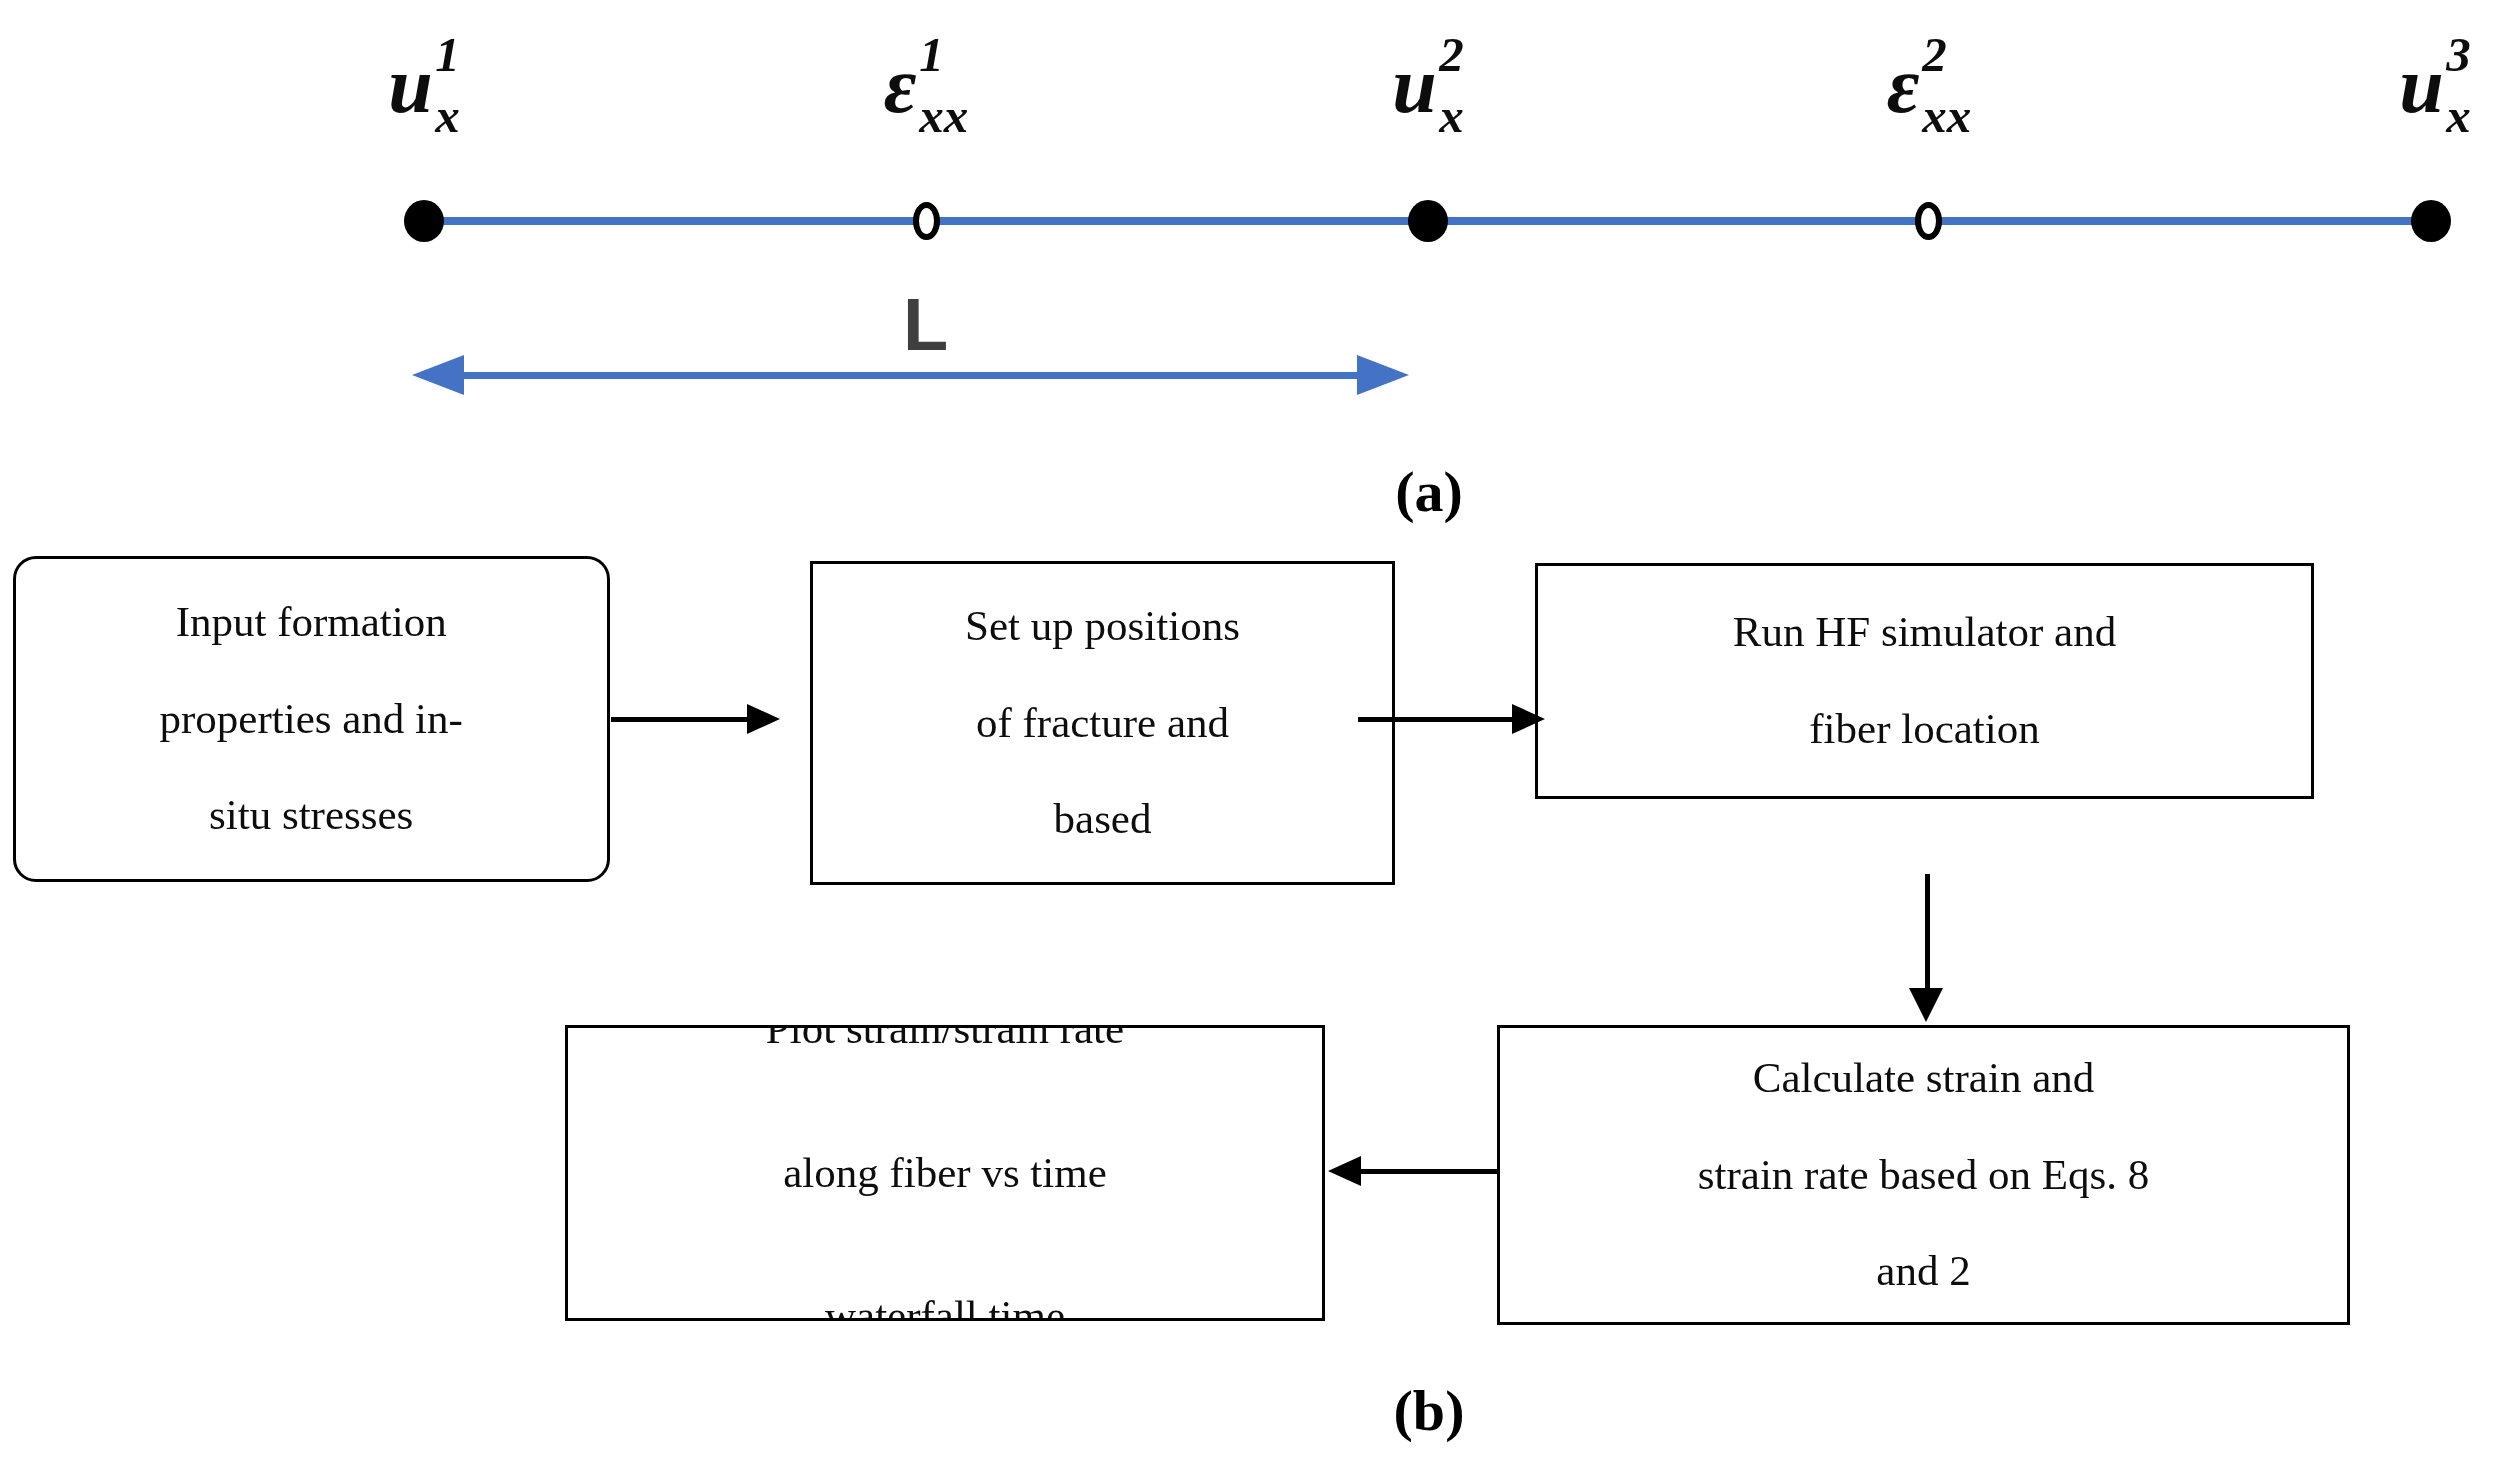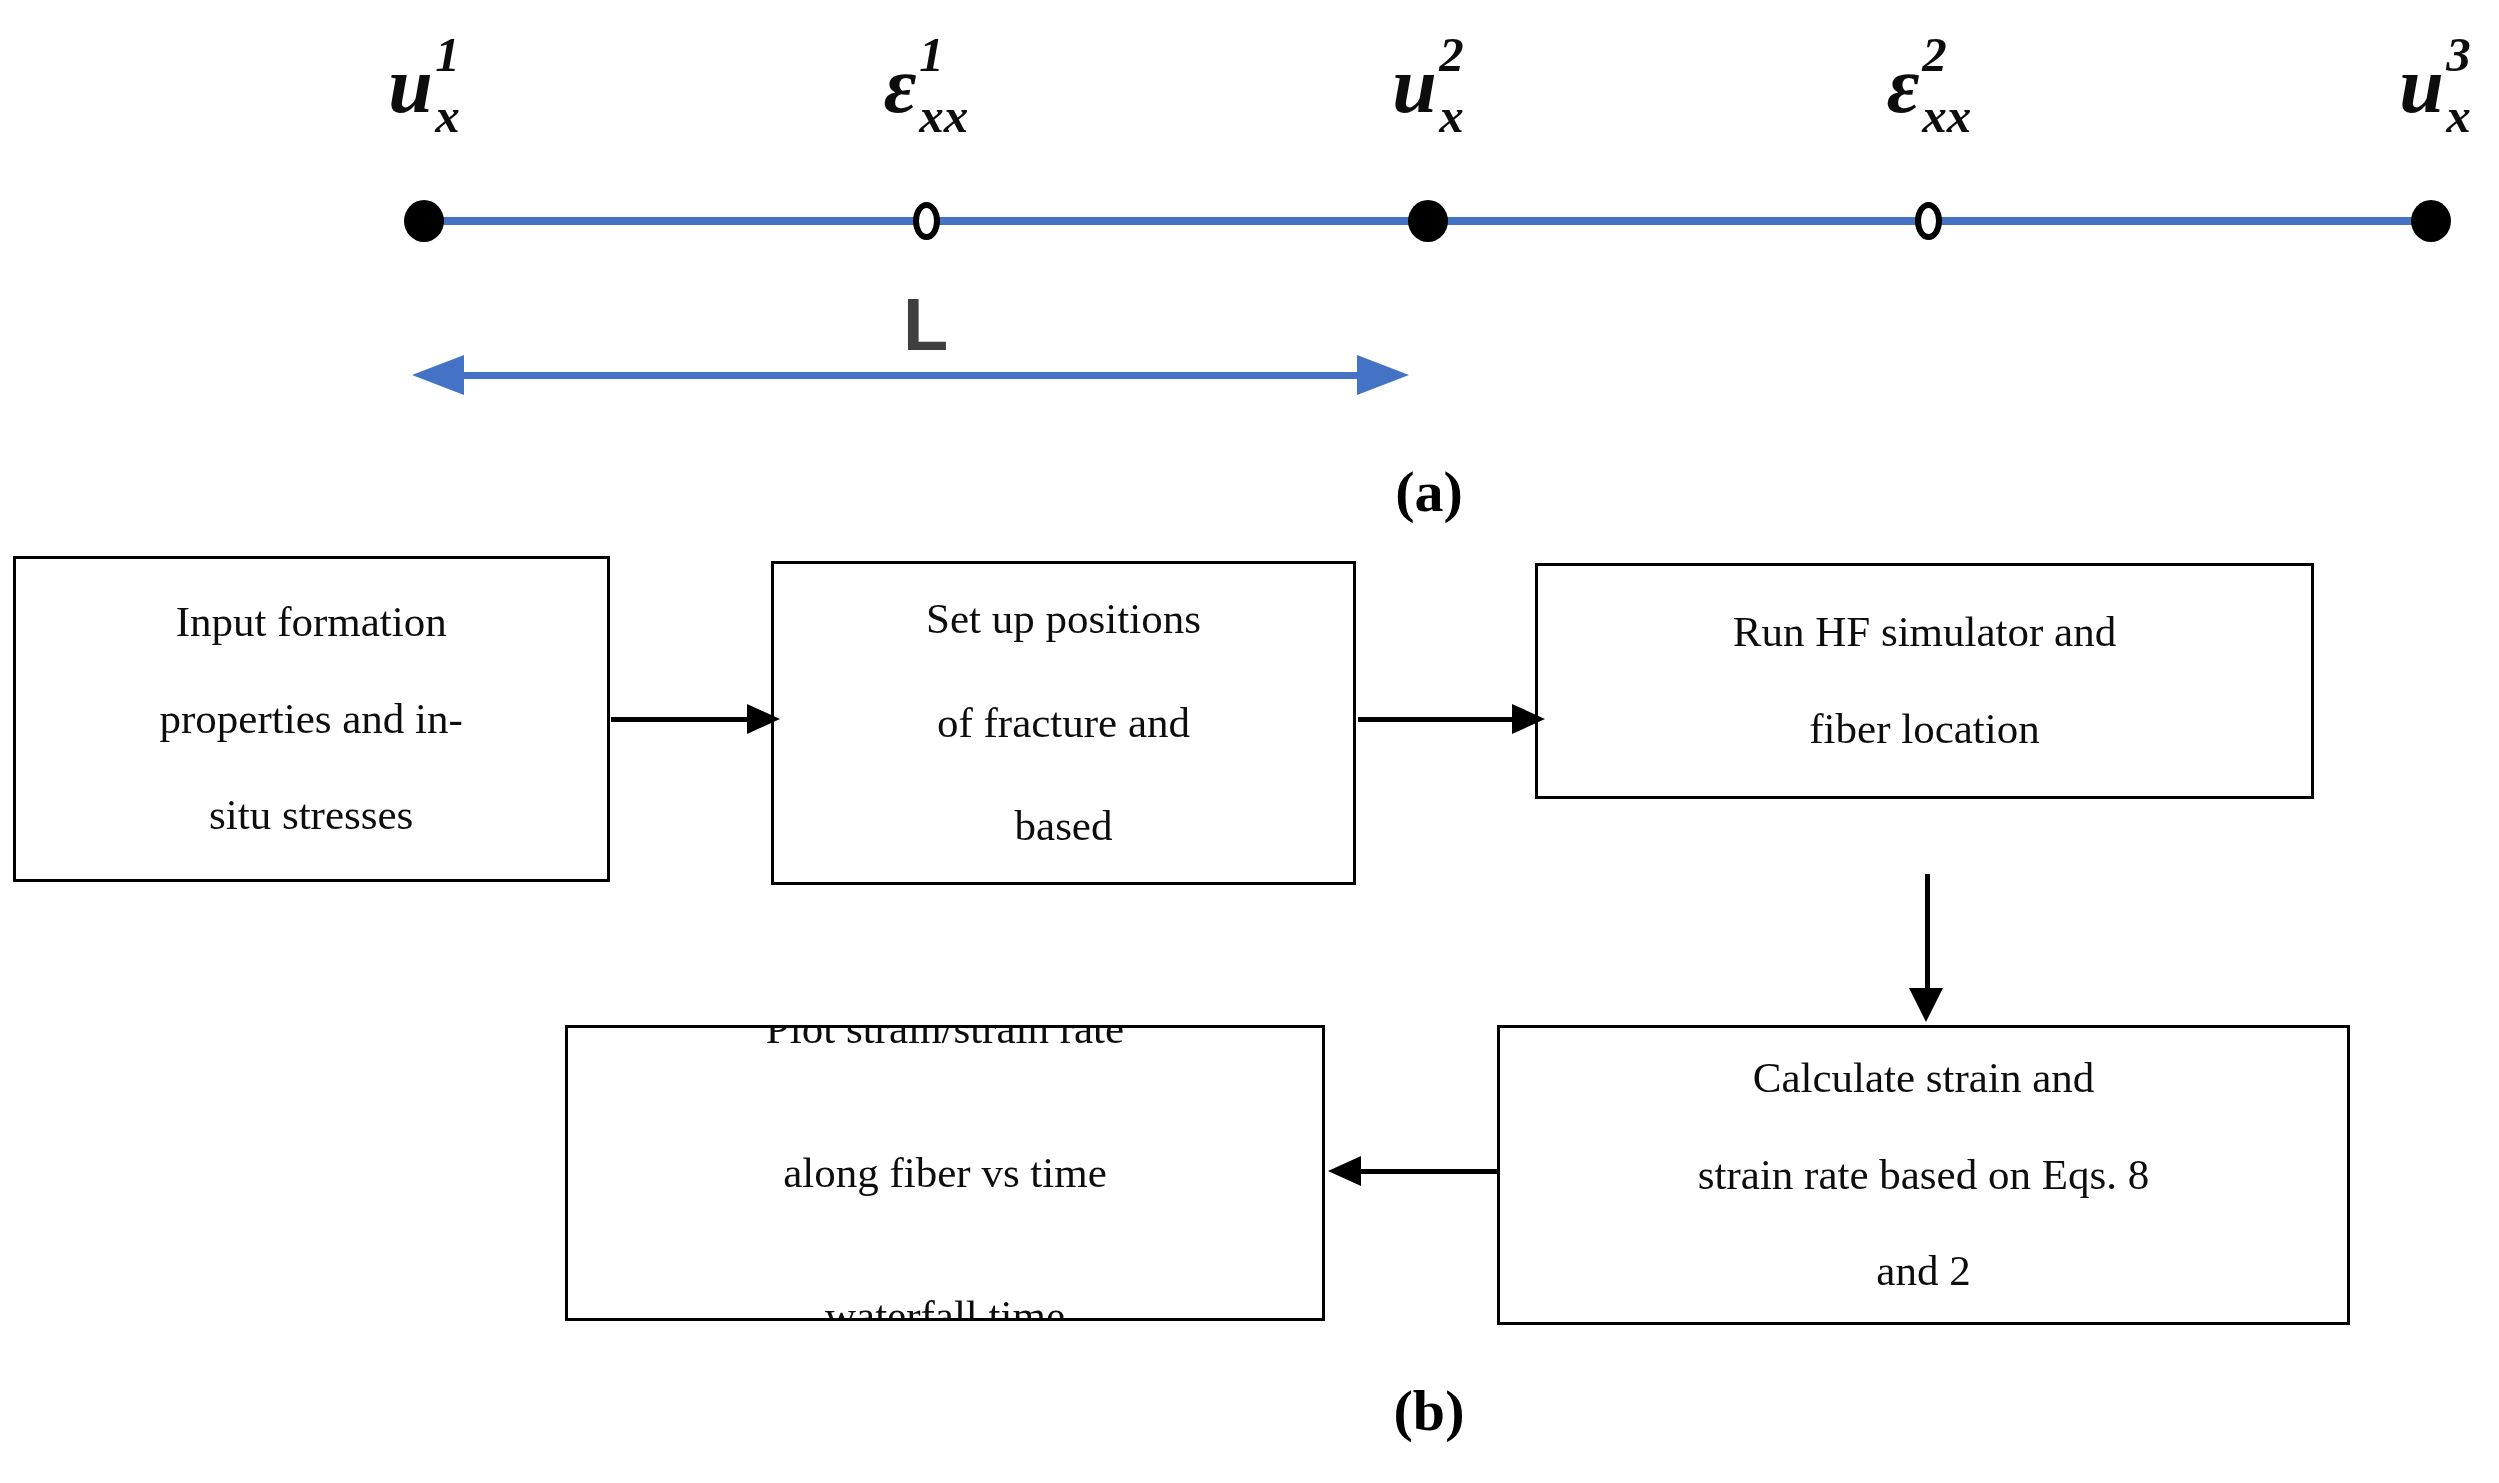--- a/index.html
+++ b/index.html
@@ -102,22 +102,22 @@
     display:flex;
     flex-direction:column;
     justify-content:center;
     align-items:center;
     text-align:center;
     overflow:hidden;
     font-size:43px;
     color:#0d0d0d;
   }
   .fbox .line{display:block;line-height:2.25;white-space:nowrap;}
-  .box1{left:12.7px;  top:556px;  width:597px; height:326px;}
-  .box2{left:771px; top:561px;  width:585px; height:324px;gap:7px;}
+  .box1{left:12.7px;  top:556px;  width:597px; height:326px;border-radius:23px;}
+  .box2{left:810px; top:561px;  width:585px; height:324px;}
   .box3{left:1535px;top:563px;  width:779px; height:236px;}
   .box4{left:1497px;top:1025px; width:853px; height:300px;}
   .box5{left:565px; top:1025px; width:760px; height:296px;gap:47px;}
 
   .hline{position:absolute;height:4.5px;background:#000000;}
   .vline{position:absolute;width:4.5px;background:#000000;}
   .head{position:absolute;width:0;height:0;}
   .head.right{
     border-top:15.4px solid transparent;
     border-bottom:15.4px solid transparent;

